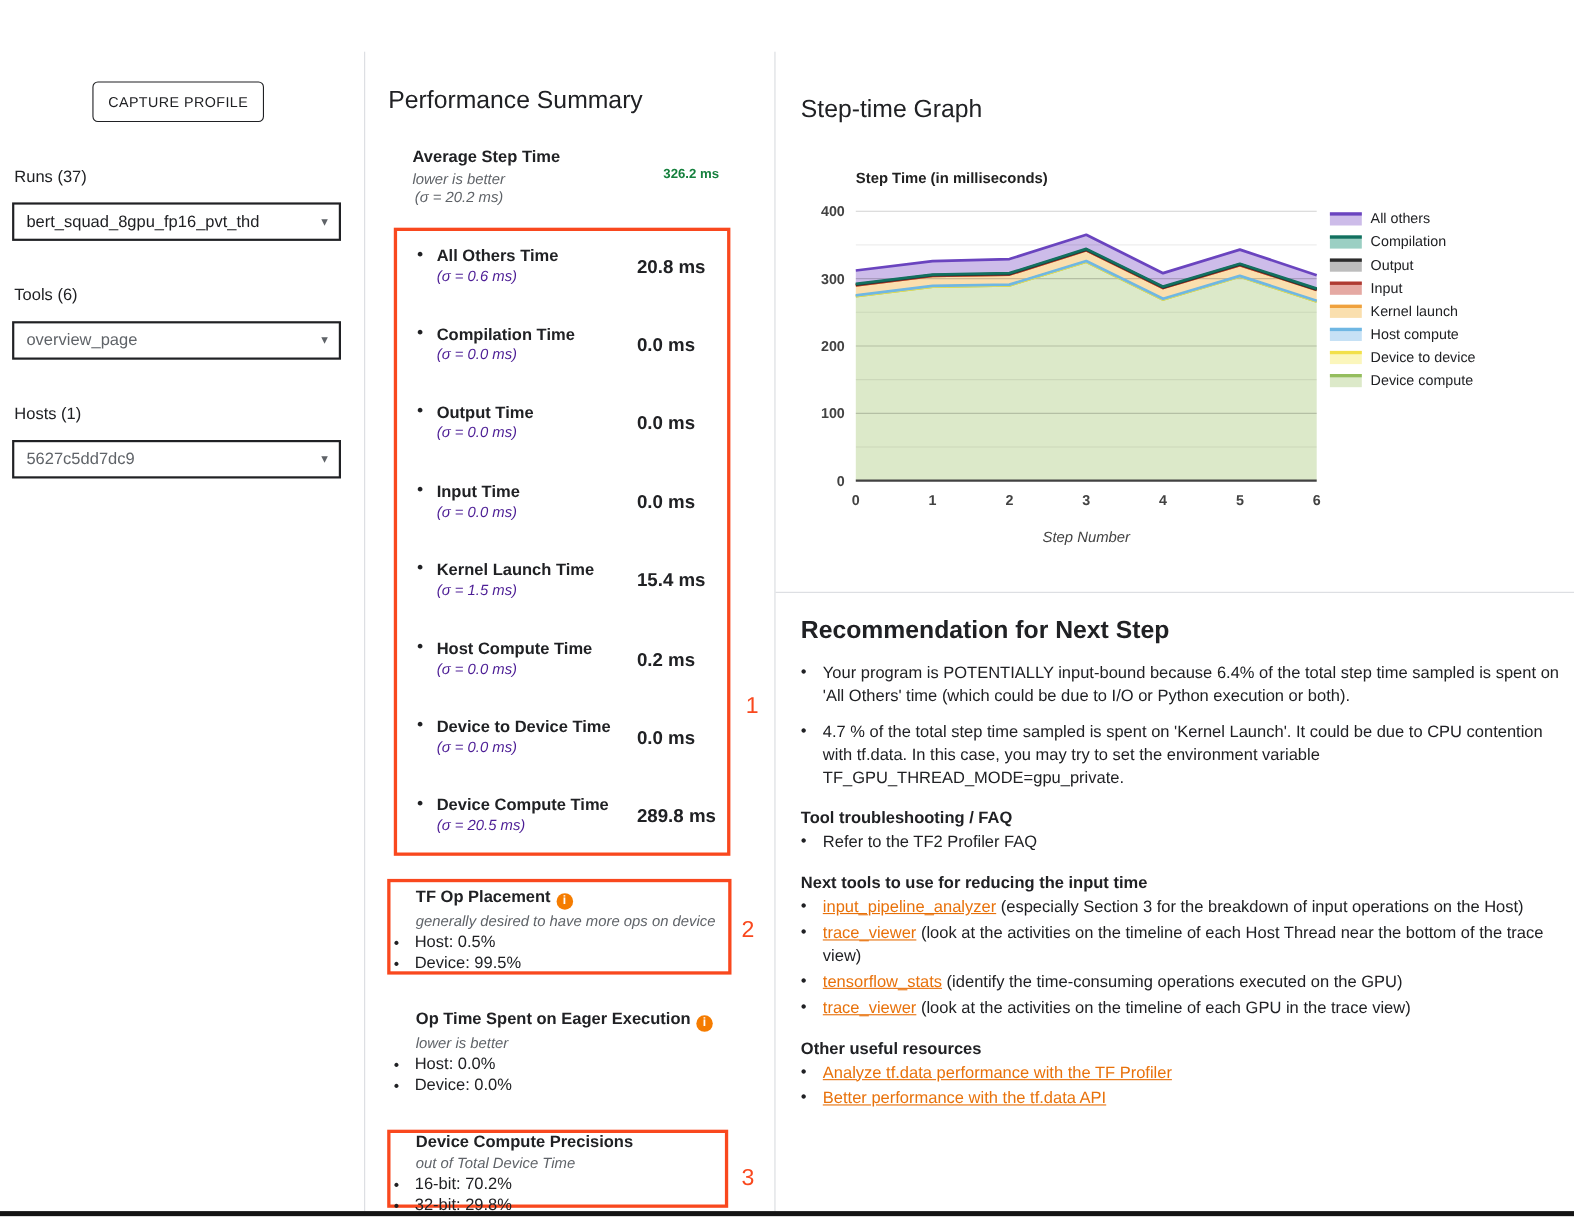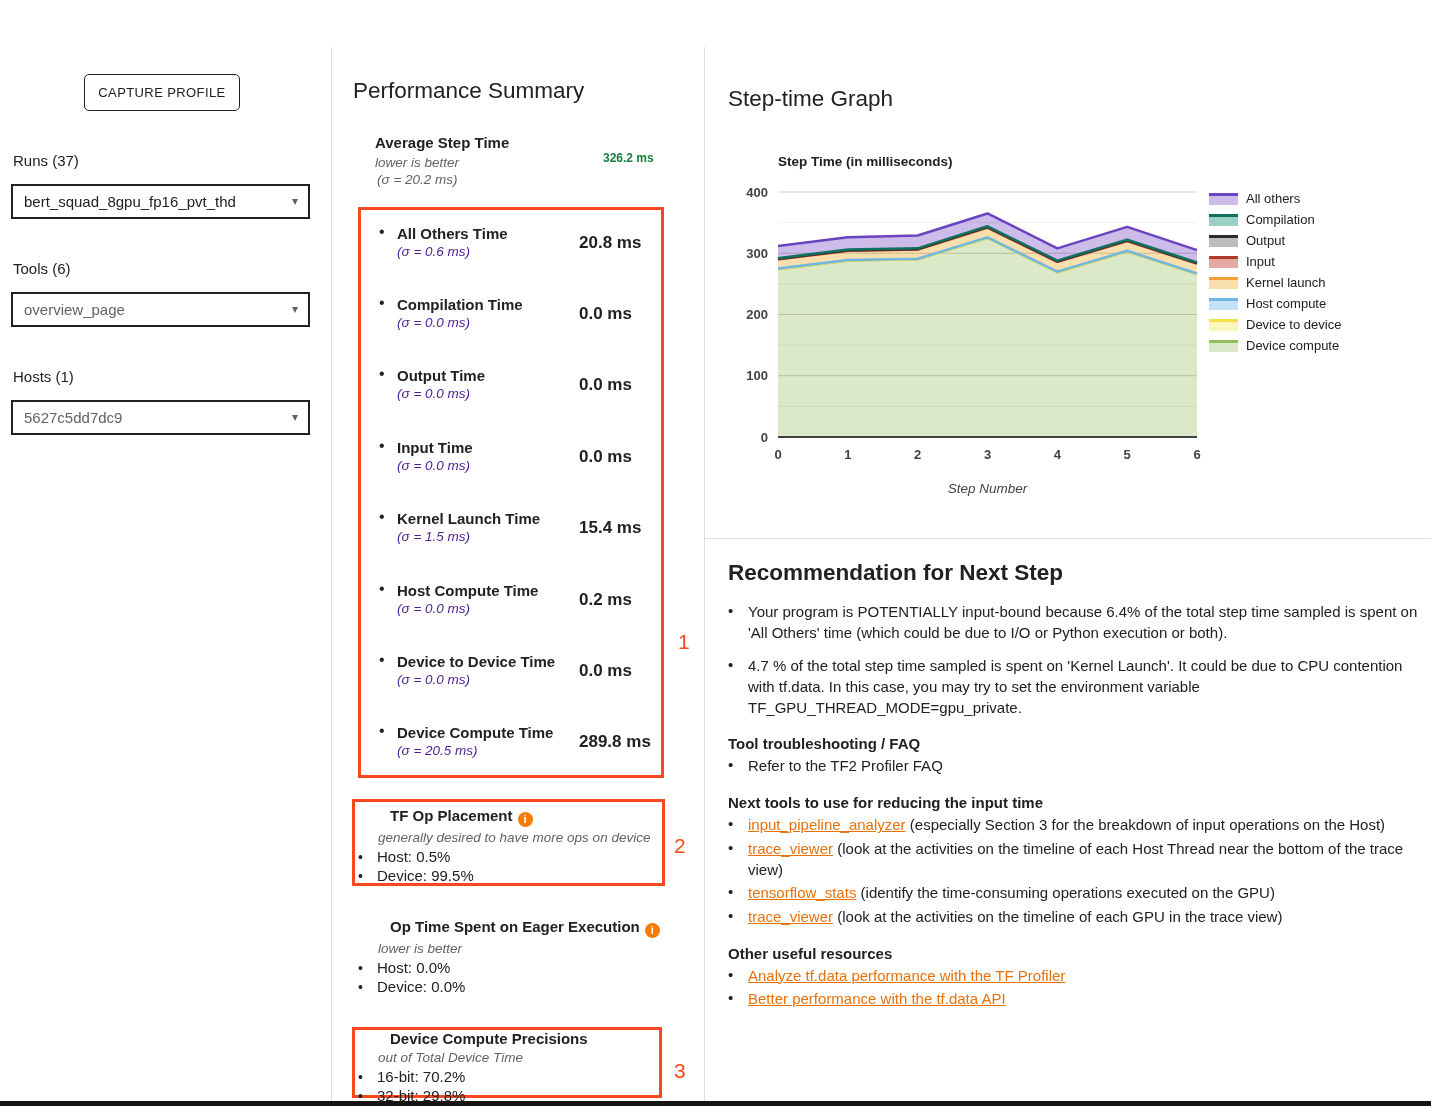--- a/index.html
+++ b/index.html
@@ -50,21 +50,21 @@
   #metrics-list{position:absolute;left:358px;top:207px;width:306px;height:571px;display:flex;flex-direction:column;}
   .metric-row{position:relative;flex:1;}
   .metric-bullet{position:absolute;left:21px;top:50%;margin-top:-20px;font-size:16px;color:#202124;}
   .metric-text{position:absolute;left:39px;top:50%;transform:translateY(-54%);}
   .metric-label{font-size:15px;font-weight:700;color:#202124;white-space:nowrap;}
   .metric-sigma{font-size:13.5px;font-style:italic;color:#4c1d95;margin-top:2px;}
   .metric-value{position:absolute;left:221px;top:50%;transform:translateY(-50%);font-size:17px;font-weight:700;color:#202124;white-space:nowrap;}
 
   .stat-block{position:absolute;left:352px;width:310px;}
   #placement-block{top:807px;} #eager-block{top:918px;} #precision-block{top:1030px;}
-  .stat-title{font-size:15px;font-weight:700;color:#202124;padding-left:38px;}
+  .stat-title{font-size:15px;font-weight:700;color:#202124;padding-left:26px;}
   .stat-note{padding-left:26px;margin-top:3px;}
   .stat-items{margin-top:3px;}
   .stat-item{position:relative;padding-left:25px;font-size:15px;color:#202124;line-height:18.5px;}
   .stat-item .dot{position:absolute;left:6px;font-size:14px;}
   .info-icon{display:inline-block;width:15px;height:15px;margin-left:5px;border-radius:50%;background:#F57C00;color:#fff;font-size:11px;font-weight:700;font-style:normal;text-align:center;line-height:15px;vertical-align:-2px;}
 
   
   #graph-title{left:728px;top:86px;}
   #step-chart{position:absolute;left:740px;top:148px;}
   #legend{position:absolute;left:1209px;top:188px;}

